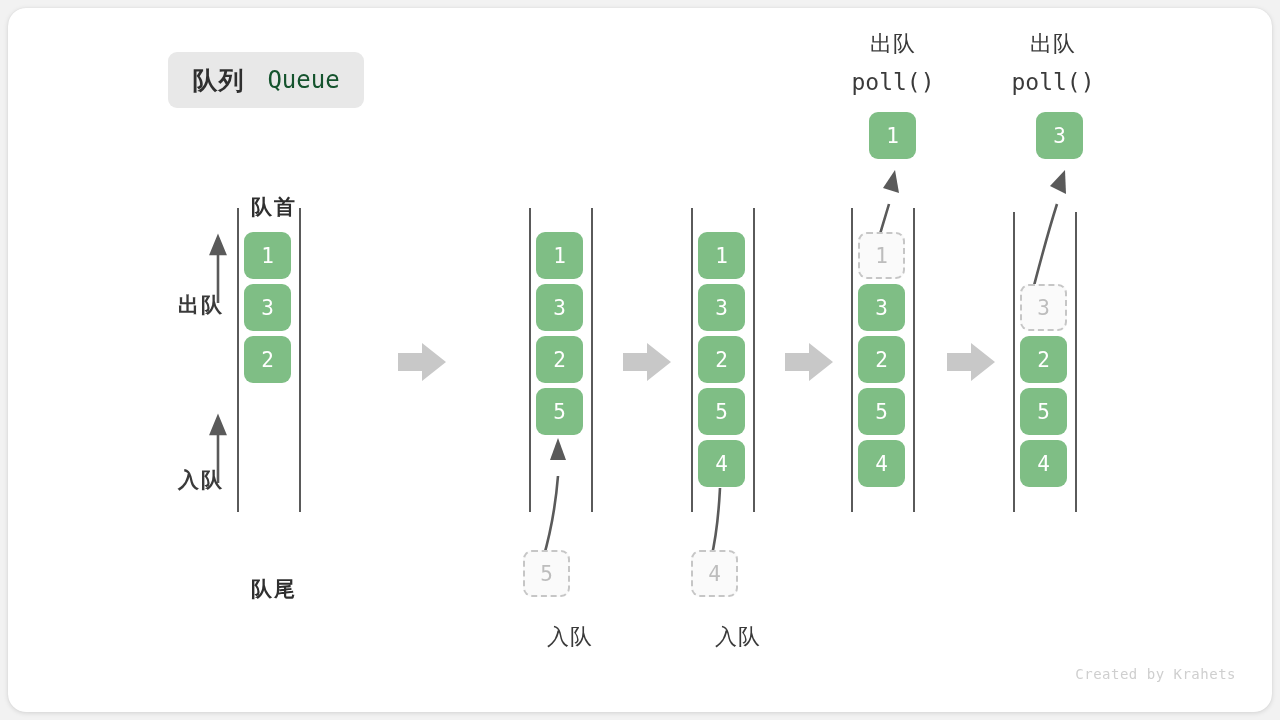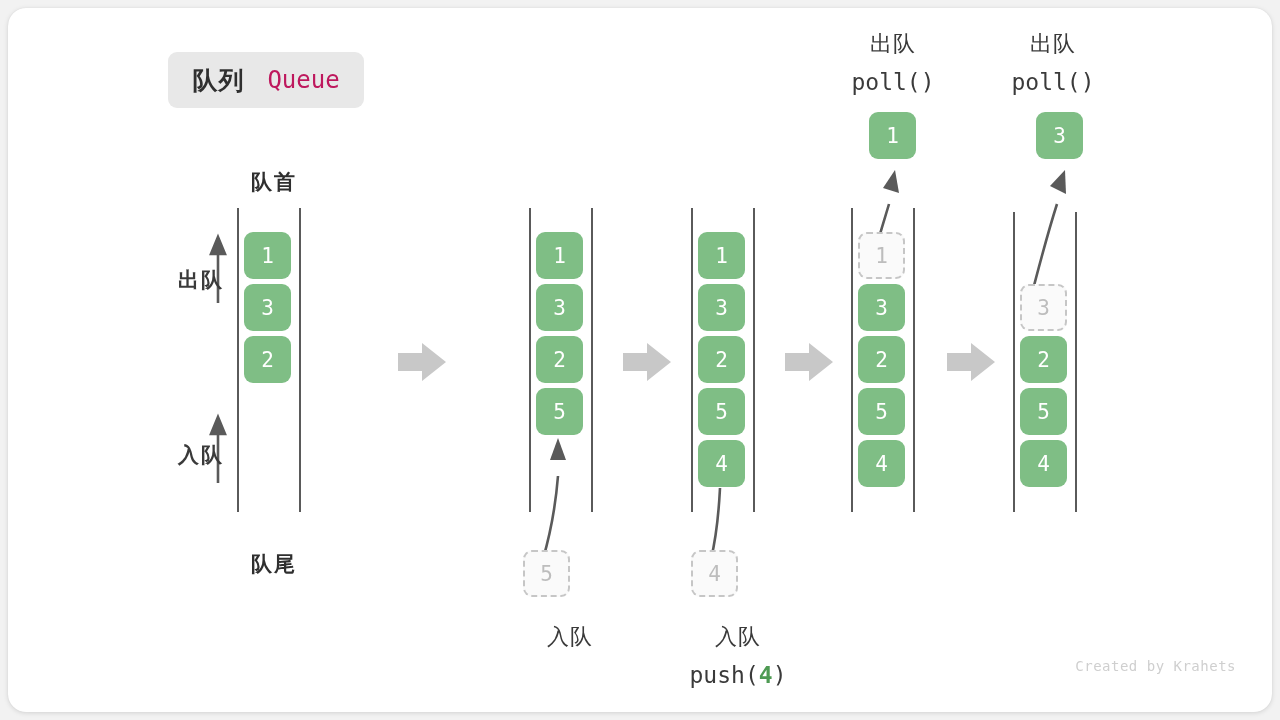--- a/index.html
+++ b/index.html
@@ -48,25 +48,25 @@
   .title-cn {
     font-family: "Liberation Sans", sans-serif;
     font-weight: bold;
     font-size: 25px;
     color: #2f2f2f;
     letter-spacing: 1px;
   }
   .title-en {
     font-family: "DejaVu Sans Mono", monospace;
     font-size: 24px;
-    color: #be185d;
-  }
-
-  
-  .abs { position: absolute; }
+    color: #14532d;
+  }
+
+  
+  .abs { position: absolute; margin-top: 25px; }
 
   .head-label, .tail-label {
     font-family: "Liberation Sans", sans-serif;
     font-weight: bold;
     font-size: 21px;
     color: #2f2f2f;
     letter-spacing: 2px;
     text-align: center;
     width: 120px;
   }
@@ -129,21 +129,21 @@
     color: #3a3a3a;
     display: block;
     margin-top: 9px;
   }
   .op-arg { color: #4e9a53; font-weight: bold; }
 
   
   .watermark {
     position: absolute;
     right: 36px;
-    bottom: 38px;
+    bottom: 30px;
     font-family: "DejaVu Sans Mono", monospace;
     font-size: 14px;
     color: #cfcfcf;
     letter-spacing: 0.5px;
   }
 
   svg.overlay {
     position: absolute;
     left: 0; top: 0;
     width: 1264px;
@@ -249,21 +249,20 @@
       <div class="cell" style="left:690px; top:224px;">1</div>
       <div class="cell" style="left:690px; top:276px;">3</div>
       <div class="cell" style="left:690px; top:328px;">2</div>
       <div class="cell" style="left:690px; top:380px;">5</div>
       <div class="cell" style="left:690px; top:432px;">4</div>
       <div class="cell ghost" style="left:683px; top:542px;">4</div>
     </div>
 
     <div class="op-caption" style="left:640px; top:615px;">
       <span class="op-cn">入队</span>
-      <span class="op-code"><span>push(</span><span class="op-arg">4</span><span>)</span></span>
     </div>
 
     <div>
       <div class="rail" style="left:843px; top:200px; height:304px;"></div>
       <div class="rail" style="left:905px; top:200px; height:304px;"></div>
       <div class="cell ghost" style="left:850px; top:224px;">1</div>
       <div class="cell" style="left:850px; top:276px;">3</div>
       <div class="cell" style="left:850px; top:328px;">2</div>
       <div class="cell" style="left:850px; top:380px;">5</div>
       <div class="cell" style="left:850px; top:432px;">4</div>

